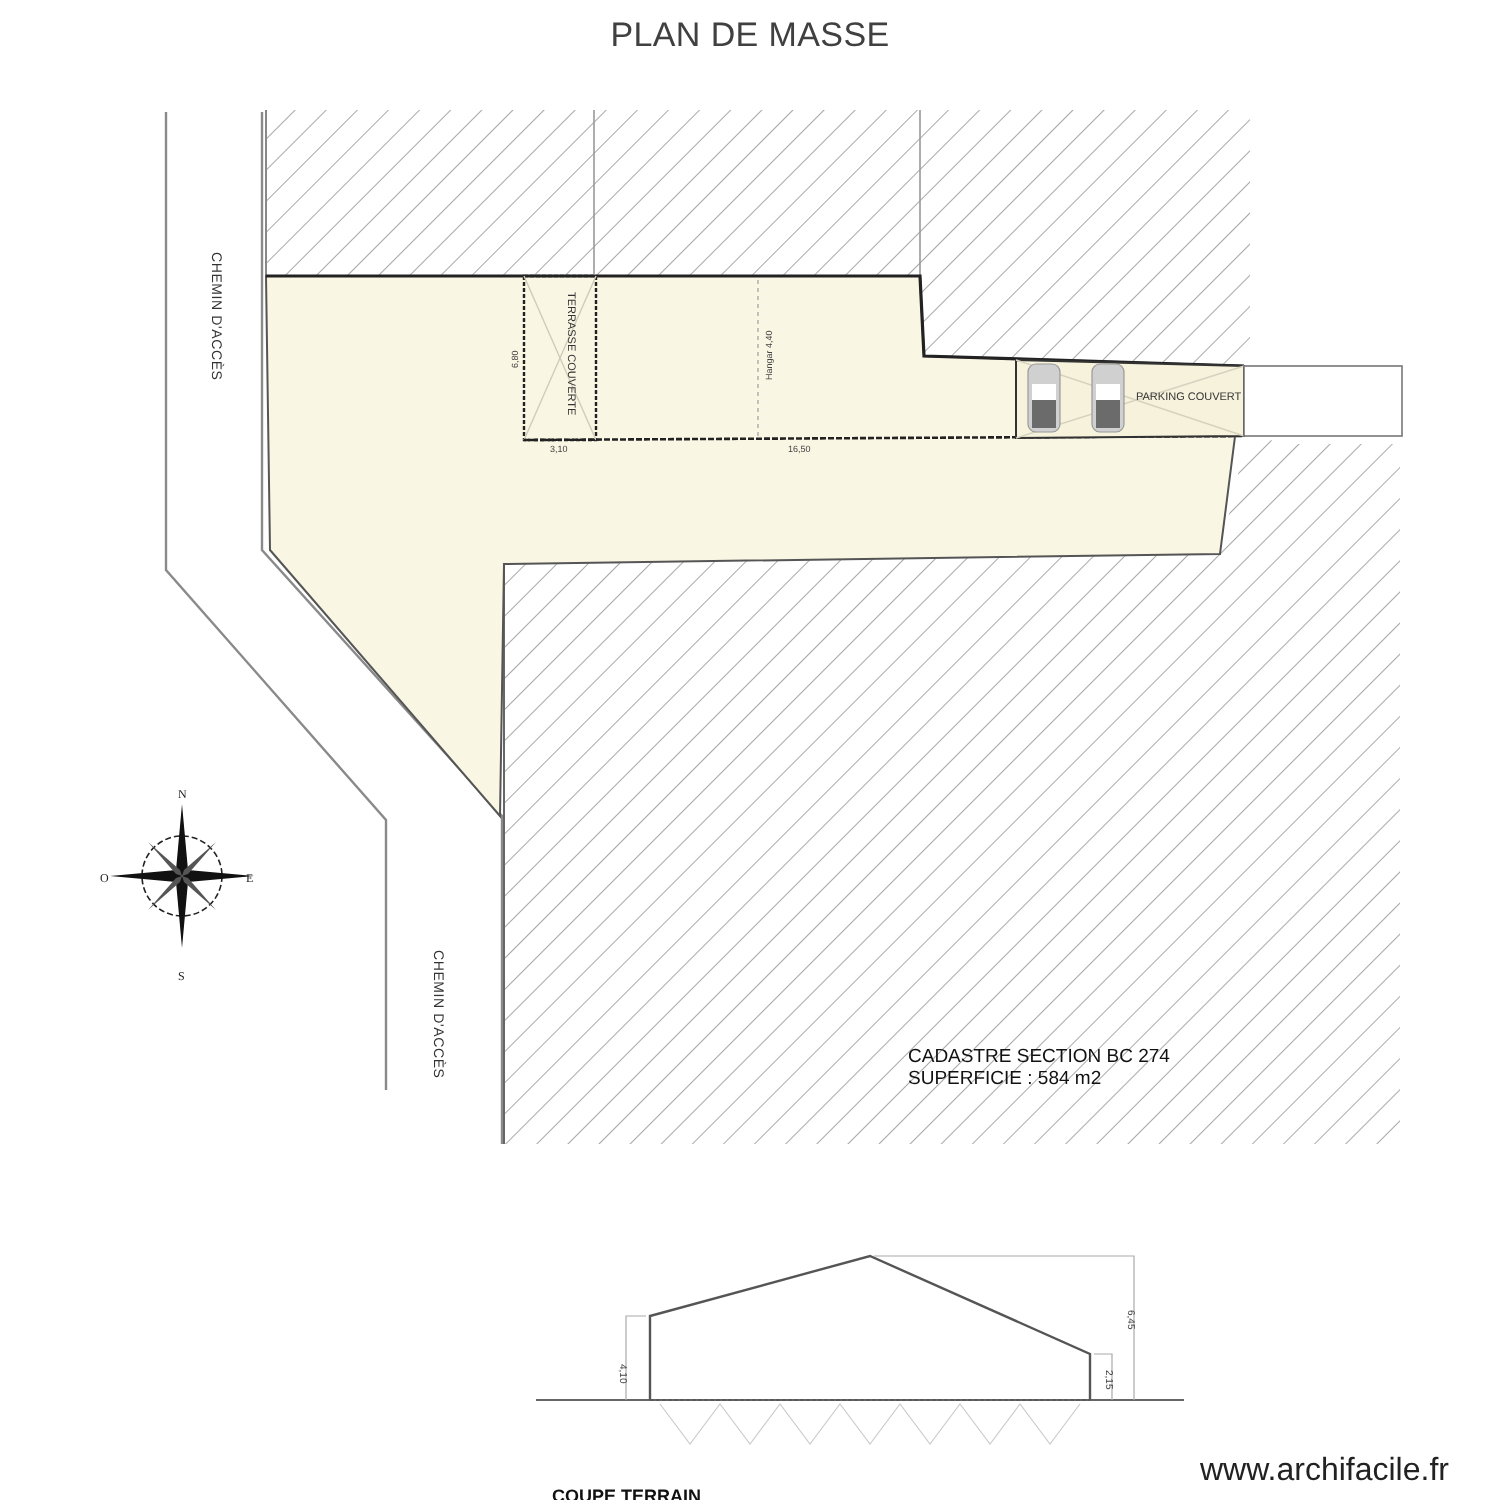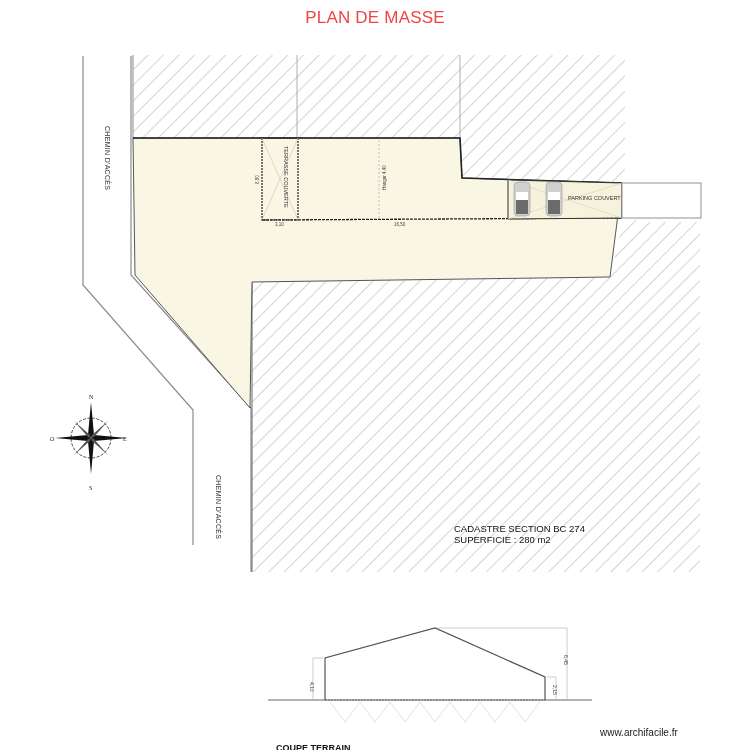--- a/index.html
+++ b/index.html
@@ -1,22 +1,22 @@
 <!DOCTYPE html>
 <html><head>
 <meta charset="utf-8">
 <style>
   html, body { margin: 0; padding: 0; background: #ffffff; }
   body { width: 750px; height: 750px; position: relative; overflow: hidden; font-family: "Liberation Sans", sans-serif; }
-  .title { position: absolute; left: 0; top: 8px; width: 750px; text-align: center; font-size: 17px; color: #ef4444; letter-spacing: 0.2px; }
+  .title { position: absolute; left: 0; top: 8px; width: 750px; text-align: center; font-size: 17px; color: #404040; letter-spacing: 0.2px; }
   svg.plan { position: absolute; left: 0; top: 0; }
   .vlabel { position: absolute; font-size: 7px; color: #333; writing-mode: vertical-rl; letter-spacing: 0.3px; }
   .cadastre { position: absolute; left: 454px; top: 523px; font-size: 9.5px; color: #111; line-height: 11px; }
   .coupe-title { position: absolute; left: 276px; top: 727px; font-size: 9px; font-weight: bold; color: #111; margin-top: 16px; }
-  .site { position: absolute; left: 600px; top: 727px; font-size: 10px; color: #222; }
+  .site { position: absolute; left: 600px; top: 727px; font-size: 16px; color: #222; }
   .tiny { font-family: "Liberation Sans", sans-serif; }
 </style>
 </head>
 <body>
 
 <div class="title">PLAN DE MASSE</div>
 
 <svg class="plan" width="750" height="750" viewBox="0 0 750 750">
   <defs>
     <pattern id="hatch" patternUnits="userSpaceOnUse" width="11" height="11" patternTransform="rotate(45)">
@@ -111,17 +111,17 @@
     <text x="564" y="655" transform="rotate(90 564 655)">6,45</text>
     <text x="553" y="685" transform="rotate(90 553 685)">2,15</text>
   </g>
 </svg>
 
 <div class="vlabel" style="left:104px; top:126px;">CHEMIN D'ACCÈS</div>
 <div class="vlabel" style="left:215px; top:475px;">CHEMIN D'ACCÈS</div>
 
 <div class="cadastre">
   <div>CADASTRE SECTION BC 274</div>
-  <div>SUPERFICIE : 280 m2</div>
+  <div>SUPERFICIE : 584 m2</div>
 </div>
 
 <div class="coupe-title">COUPE TERRAIN</div>
 <div class="site">www.archifacile.fr</div>
 
 </body></html>

